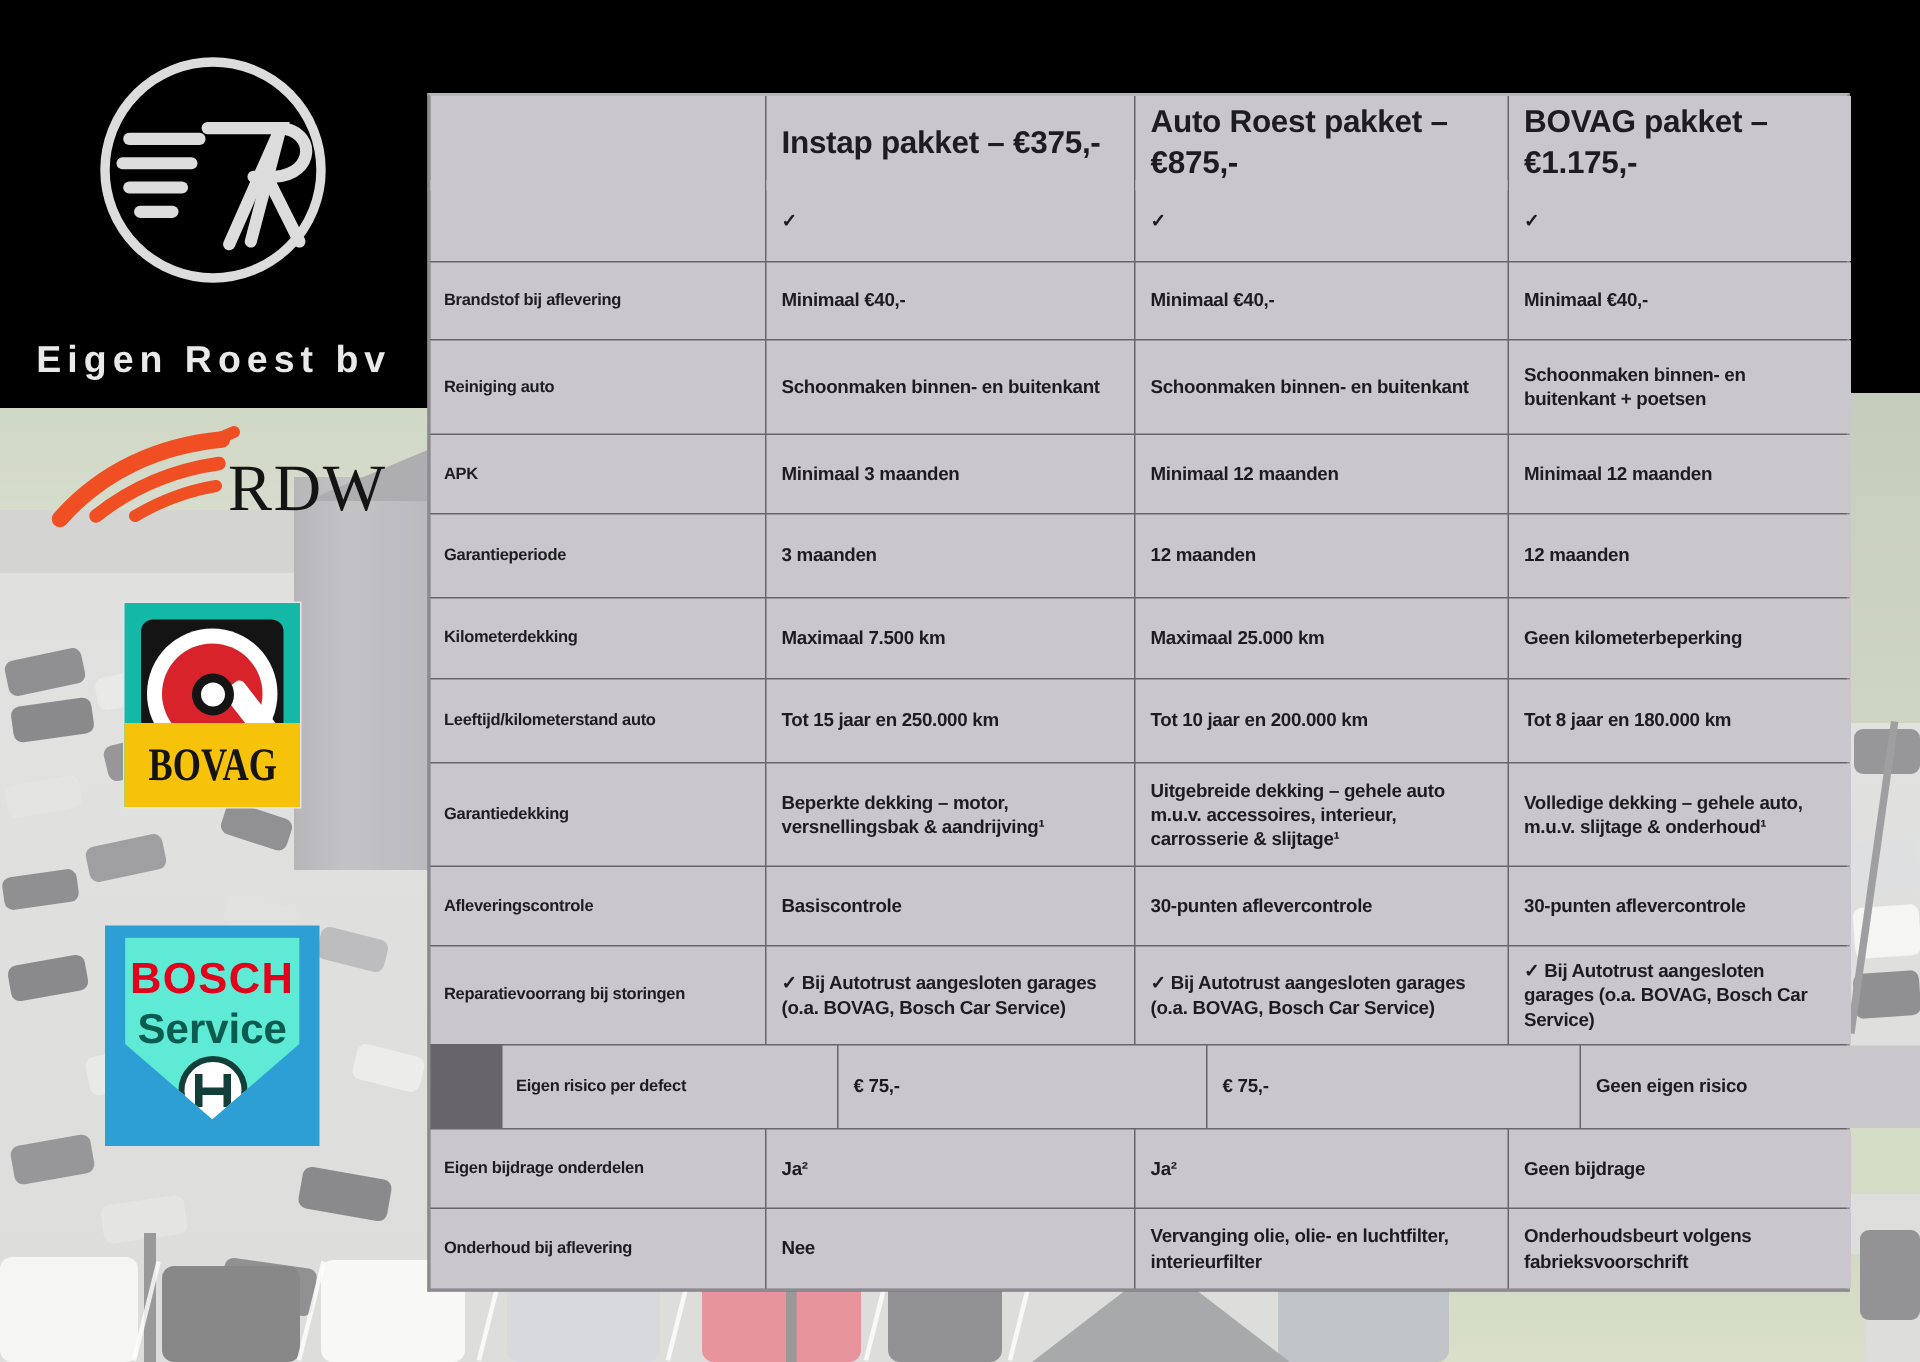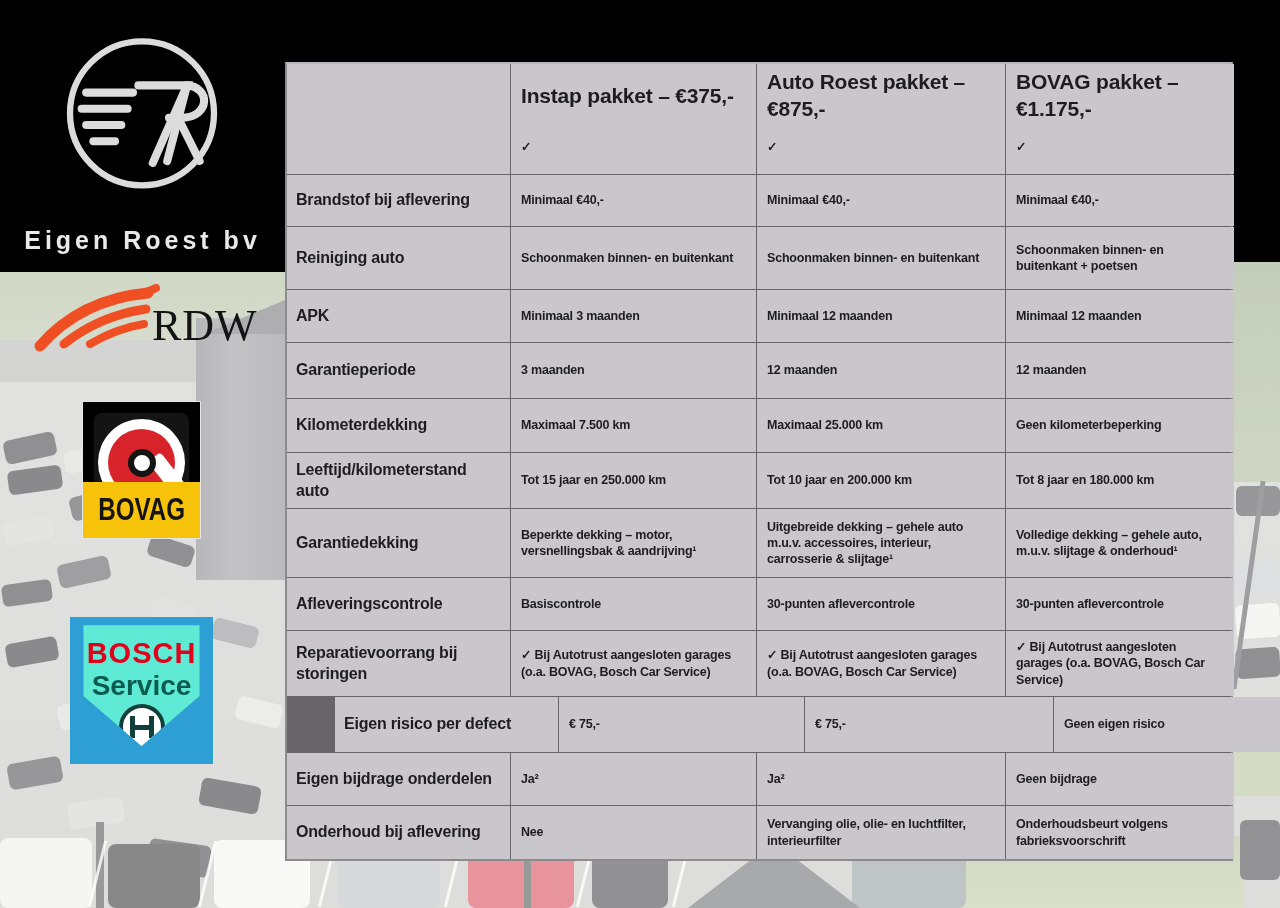--- a/index.html
+++ b/index.html
@@ -25,21 +25,21 @@
   #company-name{position:absolute;left:0;top:226px;width:285px;text-align:center;
      color:#e9e9e9;font-size:25px;font-weight:bold;letter-spacing:4px;}
 
   
   #rdw{position:absolute;left:34px;top:284px;width:210px;height:75px;z-index:4;}
   #rdw-text{position:absolute;left:118px;top:16px;font-family:"Liberation Serif",serif;
      font-size:44px;color:#141414;letter-spacing:1px;}
 
   
   #bovag{position:absolute;left:83px;top:402px;width:117px;height:136px;z-index:4;
-     background:#000000;box-shadow:0 0 0 1px #e5e5e5;}
+     background:#14b8a6;box-shadow:0 0 0 1px #e5e5e5;font-family:Liberation Serif, serif;}
   #bovag-icon{position:absolute;left:11px;top:11px;width:95px;height:100px;
      background:#141414;border-radius:8px;overflow:hidden;}
   #bovag-icon .ring{position:absolute;left:4px;top:6px;width:87px;height:87px;
      background:#fff;border-radius:50%;}
   #bovag-icon .disc{position:absolute;left:14px;top:16px;width:67px;height:67px;
      background:var(--bovag-red,#d8232a);border-radius:50%;}
   #bovag-icon .handle{position:absolute;left:52px;top:44px;width:16px;height:52px;
      background:#fff;transform:rotate(-38deg);transform-origin:top center;border-radius:4px;}
   #bovag-icon .hub{position:absolute;left:34px;top:36px;width:16px;height:16px;
      background:#fff;border:6px solid #141414;border-radius:50%;}
@@ -64,21 +64,21 @@
   
   #comparison-table{position:absolute;left:285px;top:62px;width:948px;z-index:3;
      box-sizing:border-box;border:2px solid #8d8a90;border-top-color:#b8b4bc;
      background:var(--grid-line,#67646a);}
   .t-row{display:grid;grid-template-columns:223px 245px 248px 228px;gap:1px;
      border-bottom:1px solid var(--grid-line,#67646a);}
   .t-row:last-child{border-bottom:none;}
   .t-cell{background:var(--cell-bg,#c9c7cb);display:flex;align-items:center;
      box-sizing:border-box;padding:4px 12px 4px 10px;color:#1d1d1f;
      font-weight:bold;font-size:12.5px;line-height:1.3;letter-spacing:-.2px;}
-  .t-cell.label{padding-left:9px;font-size:16px;}
+  .t-cell.label{padding-left:9px;font-size:11px;}
   .t-row.header .t-cell{font-size:21px;letter-spacing:-.2px;}
 </style>
 </head>
 <body>
 
 <div id="stage" style="--cell-bg: #c9c7cb; --grid-line: #67646a; --bovag-red: #d8232a; --bovag-yellow: #f6c20a; --bosch-blue: #2e9fd4; --bosch-red: #e2001a; --bosch-teal: #0a5c50;">
 
   <div id="photo">
       <div class="decor" style="left: 0px; top: 270px; width: 285px; height: 72px; background: linear-gradient(rgb(170, 184, 152), rgb(185, 194, 164));"></div>
       <div class="decor" style="left: 0px; top: 340px; width: 285px; height: 42px; background: rgb(178, 178, 175);"></div>

